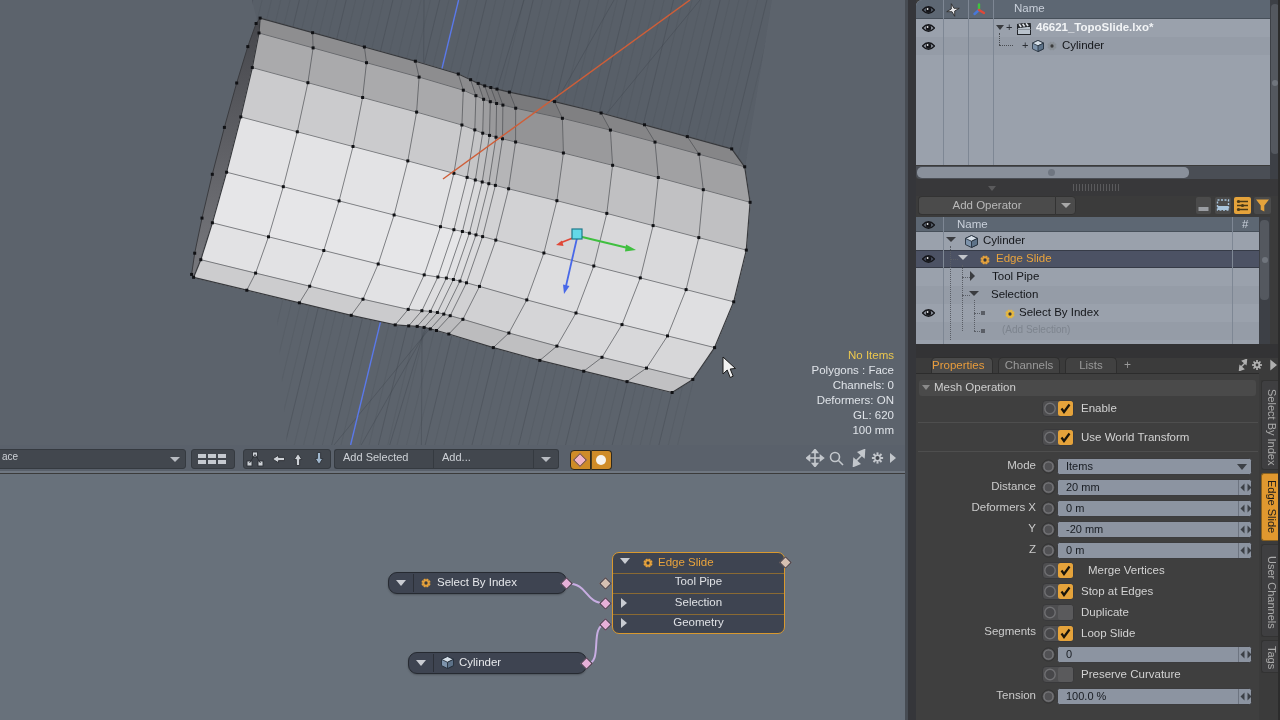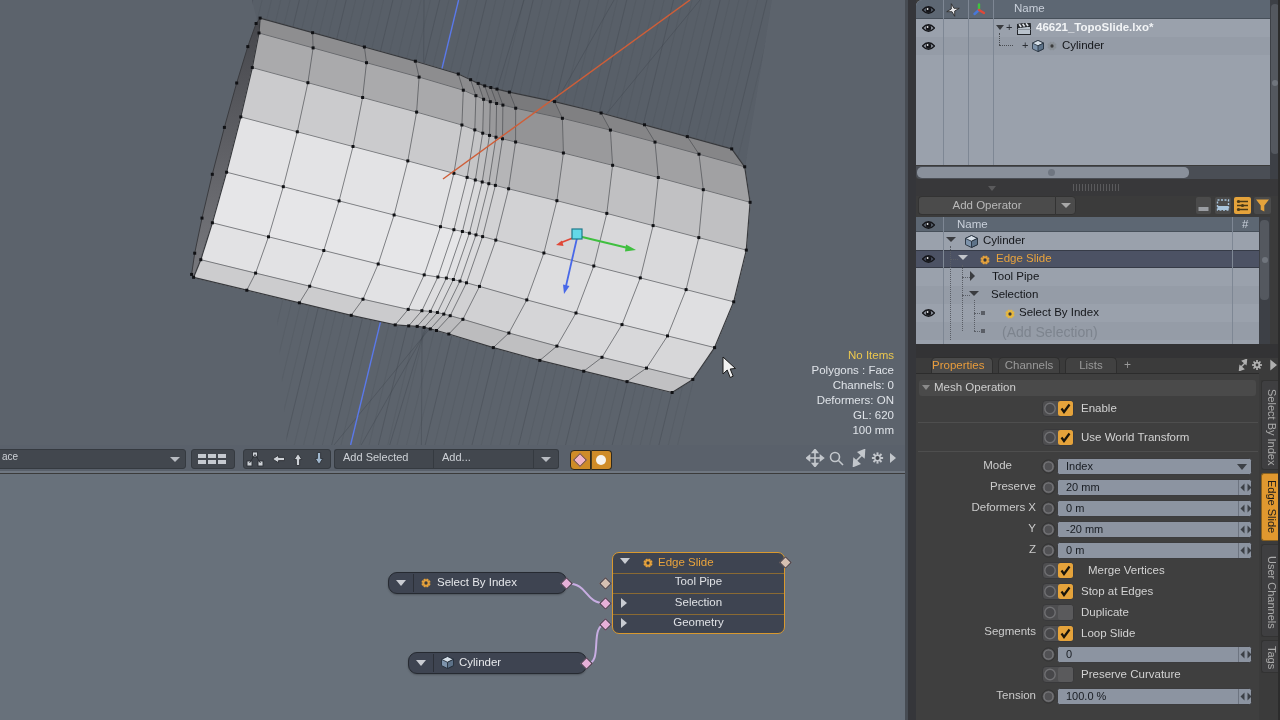--- a/index.html
+++ b/index.html
@@ -891,21 +891,21 @@
         <line x1="4.04" y1="5.78" x2="2.10" y2="4.97"></line>
         <line x1="5.78" y1="4.04" x2="4.97" y2="2.10"></line>
         <line x1="8.22" y1="4.04" x2="9.03" y2="2.10"></line>
         <line x1="9.96" y1="5.78" x2="11.90" y2="4.97"></line>
       </g>
 <circle cx="7" cy="7" r="4.1" fill="#e8b83c"></circle>
       <circle cx="7" cy="7" r="1.9" fill="#3a3a3a"></circle>
     </svg>
 <div class="abs" style="left:1019px;top:306px;font-size:11.5px;color:#14161a">Select By Index</div>
 <div class="abs" style="left:981px;top:329px;width:4px;height:4px;background:#5a5e66"></div>
-<div class="abs" style="left:1002px;top:324px;font-size:14px;color:#7d848e">(Add Selection)</div>
+<div class="abs" style="left:1002px;top:324px;font-size:10px;color:#7d848e">(Add Selection)</div>
 <div class="abs" style="left:950px;top:246px;width:1px;height:94px;border-left:1px dotted #5a5e66"></div>
 <div class="abs" style="left:950px;top:259px;width:8px;height:1px;border-top:1px dotted #5a5e66"></div>
 <div class="abs" style="left:962px;top:265px;width:1px;height:66px;border-left:1px dotted #5a5e66"></div>
 <div class="abs" style="left:962px;top:277px;width:8px;height:1px;border-top:1px dotted #5a5e66"></div>
 <div class="abs" style="left:962px;top:295px;width:8px;height:1px;border-top:1px dotted #5a5e66"></div>
 <div class="abs" style="left:974px;top:300px;width:1px;height:31px;border-left:1px dotted #5a5e66"></div>
 <div class="abs" style="left:974px;top:313px;width:8px;height:1px;border-top:1px dotted #5a5e66"></div>
 <div class="abs" style="left:974px;top:331px;width:8px;height:1px;border-top:1px dotted #5a5e66"></div>
 <div class="abs" style="left:1259px;top:217px;width:11px;height:127px;background:#3d4046"></div>
 <div class="abs" style="left:1260px;top:220px;width:9px;height:80px;background:#54585f;border-radius:4px"></div>
@@ -945,29 +945,29 @@
 <div class="abs" style="left:1081px;top:402px;font-size:11.5px;color:#d2d2d2">Enable</div>
 <div class="abs" style="left:918px;top:421.5px;width:340px;height:1px;background:#4e4e4e"></div>
 <svg style="position:absolute;left:1042px;top:429px" width="32" height="17" viewBox="0 0 32 17">
 <rect x="0.5" y="0.5" width="31" height="16" rx="3.5" fill="#4e4e50" stroke="#39393b"></rect>
 <circle cx="8" cy="8.5" r="5.2" fill="#47474a" stroke="#707073" stroke-width="1.4"></circle>
 <rect x="16" y="1" width="15" height="15" rx="2.5" fill="#e5a33b"></rect>
       <path d="M19.5,8.5 L22,12 L27.5,4.5" stroke="#19150c" stroke-width="2.2" fill="none"></path>
     </svg>
 <div class="abs" style="left:1081px;top:431px;font-size:11.5px;color:#d2d2d2">Use World Transform</div>
 <div class="abs" style="left:918px;top:450.5px;width:340px;height:1px;background:#4e4e4e"></div>
-<div class="lbl" style="left:892px;top:459px;width:120px">Mode</div>
+<div class="lbl" style="left:916px;top:459px;width:120px">Mode</div>
 <div class="field" style="left:1057px;top:457.5px;width:195px"></div>
-    <div class="abs" style="left:1066px;top:459.5px;font-size:11px;color:#181c22">Index</div>
+    <div class="abs" style="left:1066px;top:459.5px;font-size:11px;color:#181c22">Items</div>
     <div style="position:absolute;left:1237px;top:463.5px;width:0;height:0;border-left:5.5px solid transparent;border-right:5.5px solid transparent;border-top:6.6px solid #3c4046"></div>
     <svg style="position:absolute;left:1041px;top:458.5px" width="15" height="15" viewBox="0 0 15 15">
 <circle cx="7.5" cy="7.5" r="6.6" fill="#4a4a4c" stroke="#333"></circle>
 <circle cx="7.5" cy="7.5" r="4.6" fill="#515154" stroke="#77777a" stroke-width="1.4"></circle>
     </svg>
-<div class="lbl" style="left:916px;top:480px;width:120px">Preserve</div>
+<div class="lbl" style="left:916px;top:480px;width:120px">Distance</div>
 <div class="field" style="left:1057px;top:478.5px;width:195px"></div>
     <div class="abs" style="left:1066px;top:480.5px;font-size:11px;color:#181c22">20 mm</div>
     <div class="abs" style="left:1238px;top:479.5px;width:1px;height:15px;background:#6d7480"></div>
     <svg style="position:absolute;left:1239px;top:480.5px" width="14" height="13" viewBox="0 0 14 13">
 <polygon points="5.5,2.5 1.5,6.5 5.5,10.5" fill="#3c4046"></polygon>
 <polygon points="8.5,2.5 12.5,6.5 8.5,10.5" fill="#3c4046"></polygon>
     </svg>
     <svg style="position:absolute;left:1041px;top:479.5px" width="15" height="15" viewBox="0 0 15 15">
 <circle cx="7.5" cy="7.5" r="6.6" fill="#4a4a4c" stroke="#333"></circle>
 <circle cx="7.5" cy="7.5" r="4.6" fill="#515154" stroke="#77777a" stroke-width="1.4"></circle>

